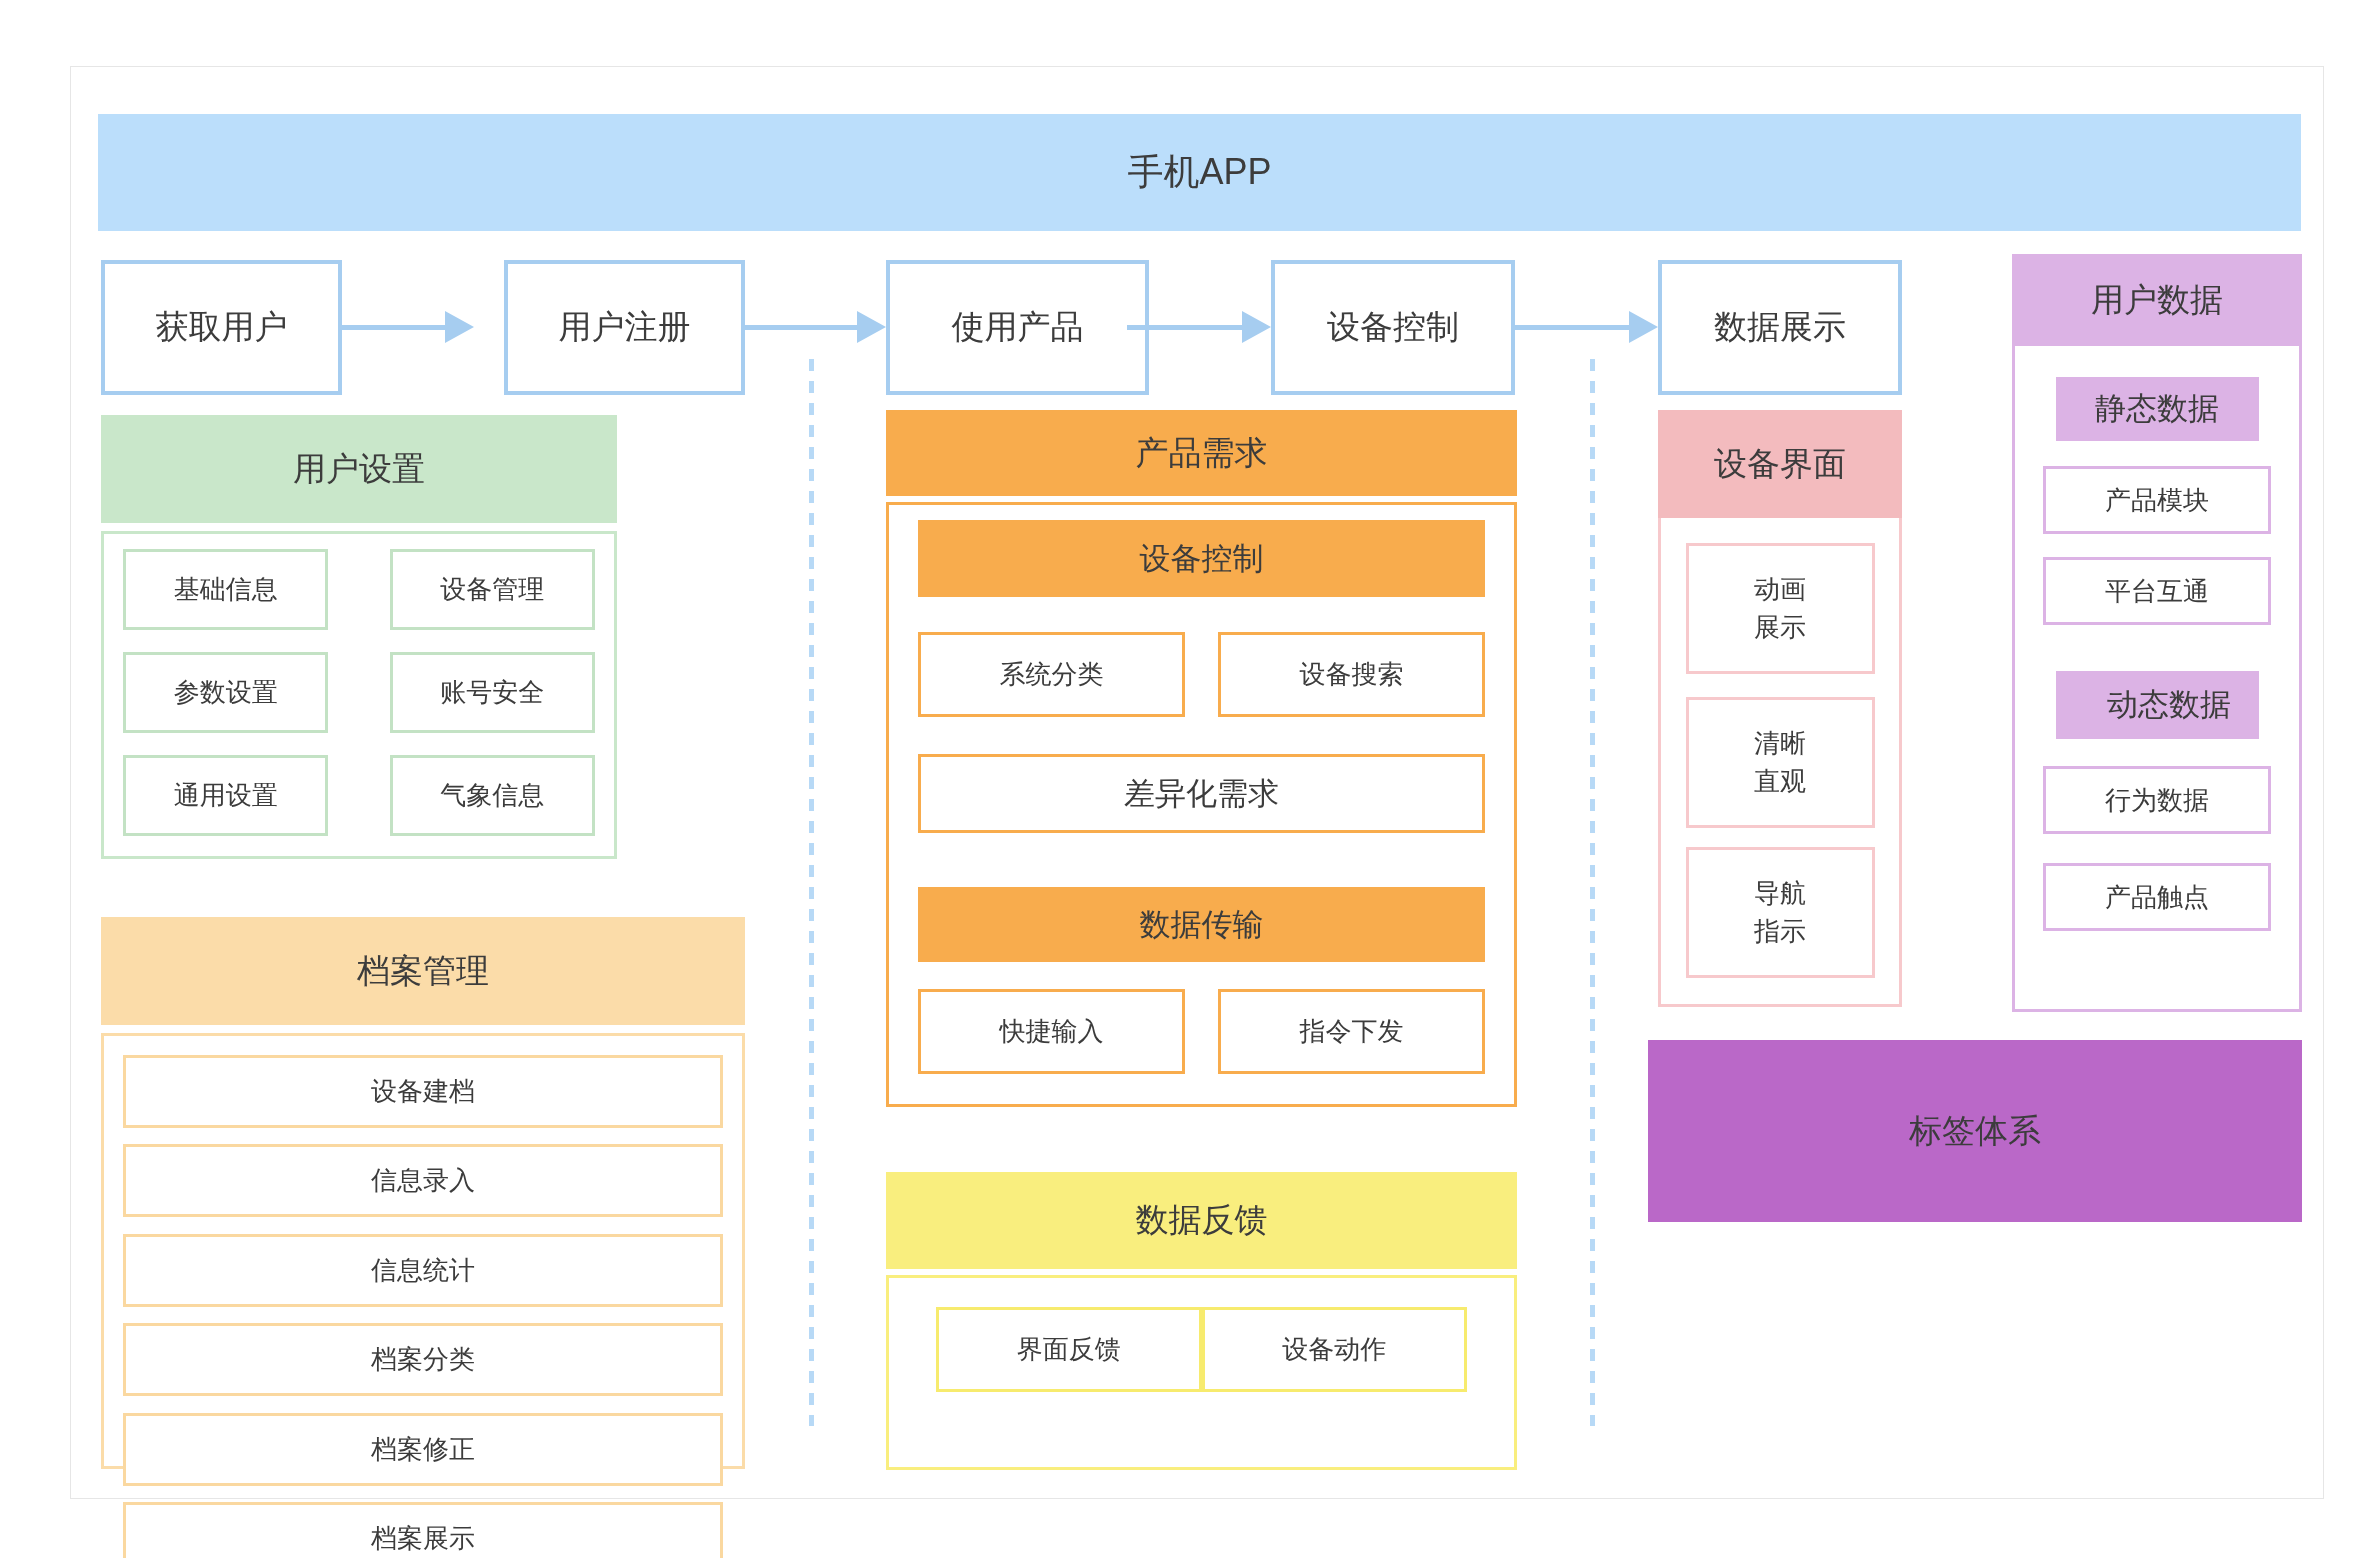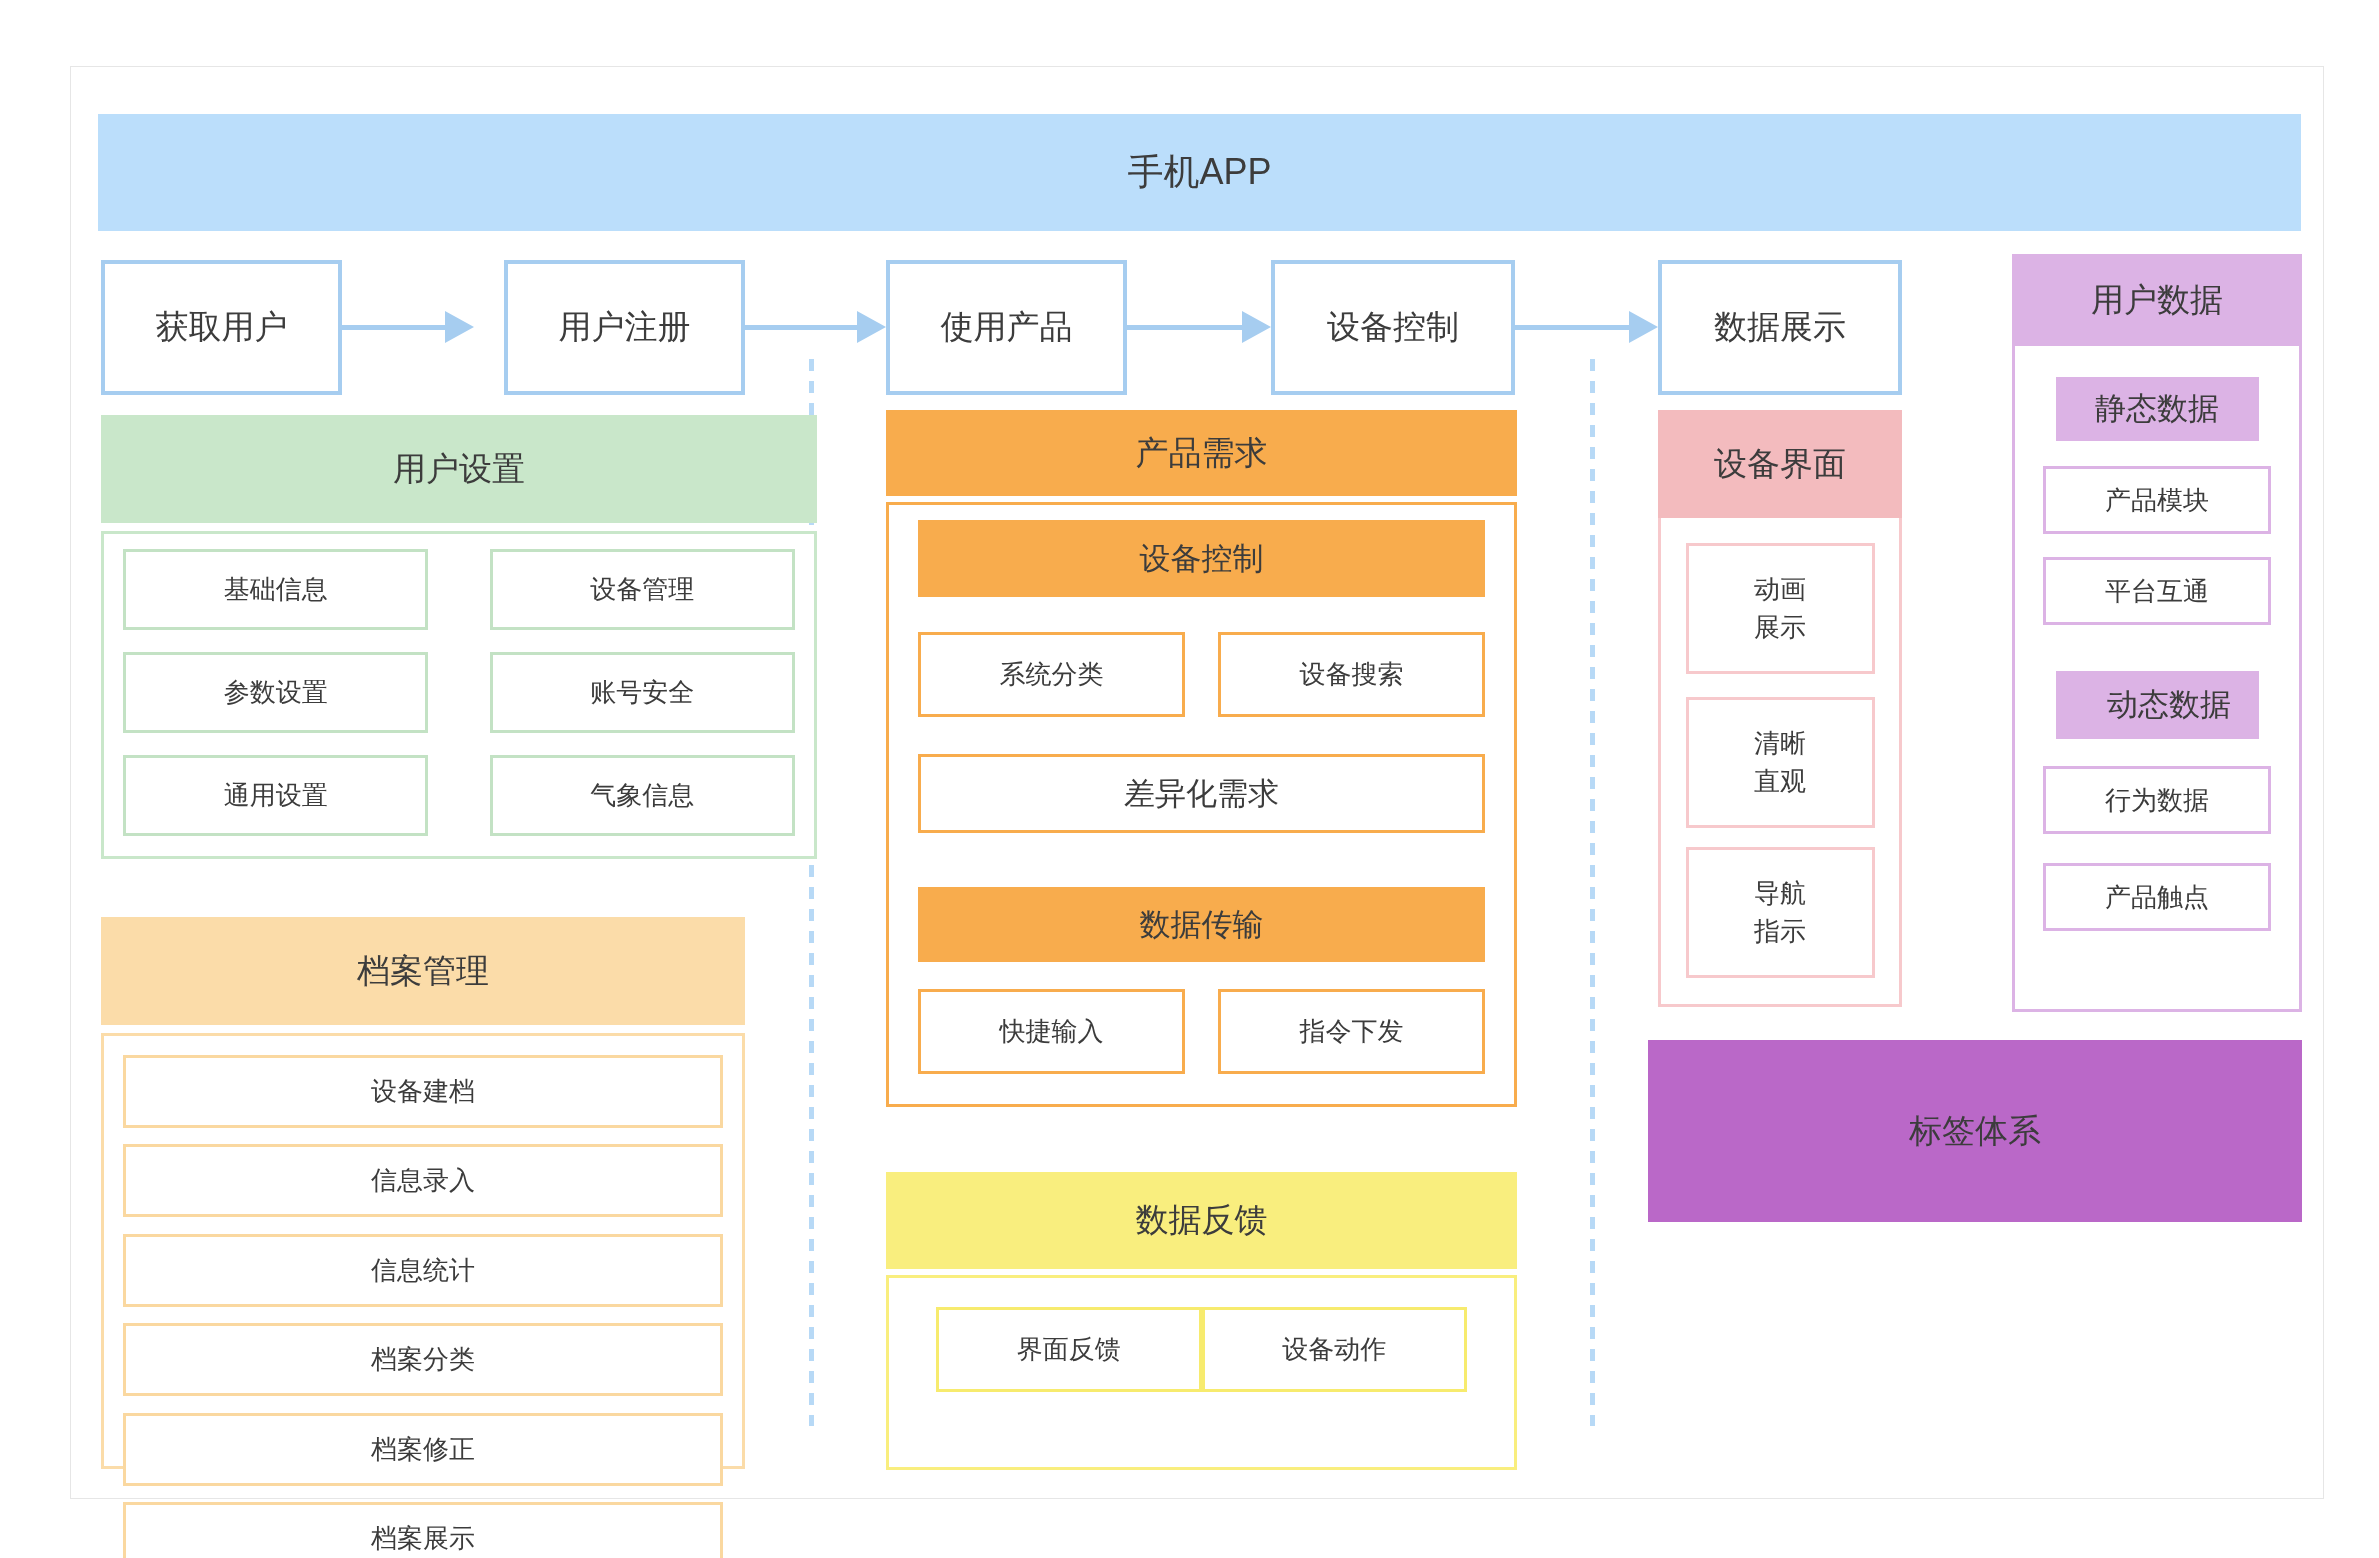--- a/index.html
+++ b/index.html
@@ -12,21 +12,21 @@
 
   
   .banner{position:absolute;left:27px;top:47px;width:2203px;height:117px;background:#bbdefb;
           display:flex;align-items:center;justify-content:center;font-size:36px;}
 
   
   .flow-box{position:absolute;top:193px;height:135px;background:#fff;border:4.8px solid #a6cdf0;
             display:flex;align-items:center;justify-content:center;font-size:33px;}
   .fb1{left:30px;width:241px;}
   .fb2{left:433px;width:241px;}
-  .fb3{left:815px;width:241px;}
+  .fb3{left:815px;width:263px;}
   .fb4{left:1200px;width:244px;}
   .fb5{left:1587px;width:244px;}
 
   .arrow{position:absolute;top:258px;height:4.8px;background:#a6cdf0;}
   .arrow::after{content:"";position:absolute;right:-29px;top:50%;transform:translateY(-50%);
                 width:0;height:0;border-left:29px solid #a6cdf0;
                 border-top:16.4px solid transparent;border-bottom:16.4px solid transparent;}
   .ar1{left:271px;width:103px;}
   .ar2{left:674px;width:112px;}
   .ar3{left:1056px;width:115px;}
@@ -37,21 +37,21 @@
   .dl1{left:738px;}
   .dl2{left:1519px;}
 
   
   .sec{position:absolute;}
   .sec-header{display:flex;align-items:center;justify-content:center;font-size:33px;}
   .sec-body{background:#fff;}
   .item{background:#fff;display:flex;align-items:center;justify-content:center;font-size:26px;}
 
   
-  .sec-us{left:30px;top:348px;width:716px;}
+  .sec-us{left:30px;top:348px;width:516px;}
   .sec-us .sec-header{height:108px;background:#c9e7ca;}
   .sec-us .sec-body{margin-top:7.7px;height:328px;border:3.9px solid #c9e7ca;
                     display:grid;grid-template-columns:1fr 1fr;column-gap:62px;row-gap:21px;
                     padding:15.4px 19.3px 19.3px 19.3px;}
   .sec-us .item{border:3.9px solid #c3e2c4;height:81px;}
 
   
   .sec-am{left:30px;top:850px;width:644px;}
   .sec-am .sec-header{height:108px;background:#fbdca9;}
   .sec-am .sec-body{margin-top:7.7px;height:436px;border:3.9px solid #fbdca9;

